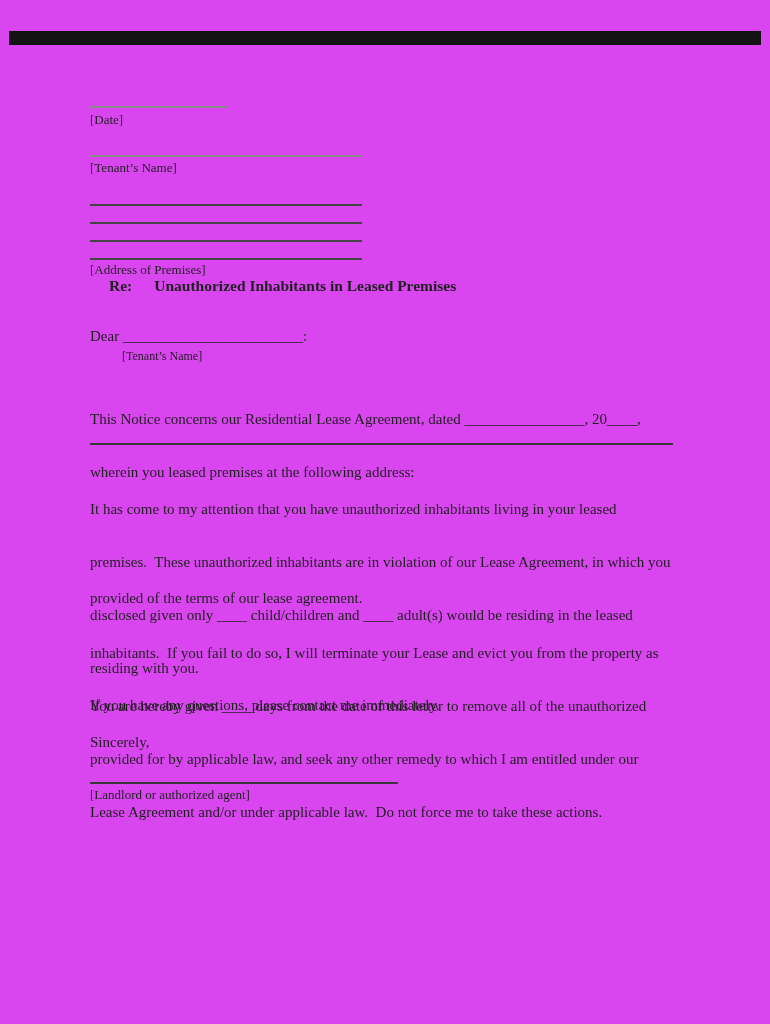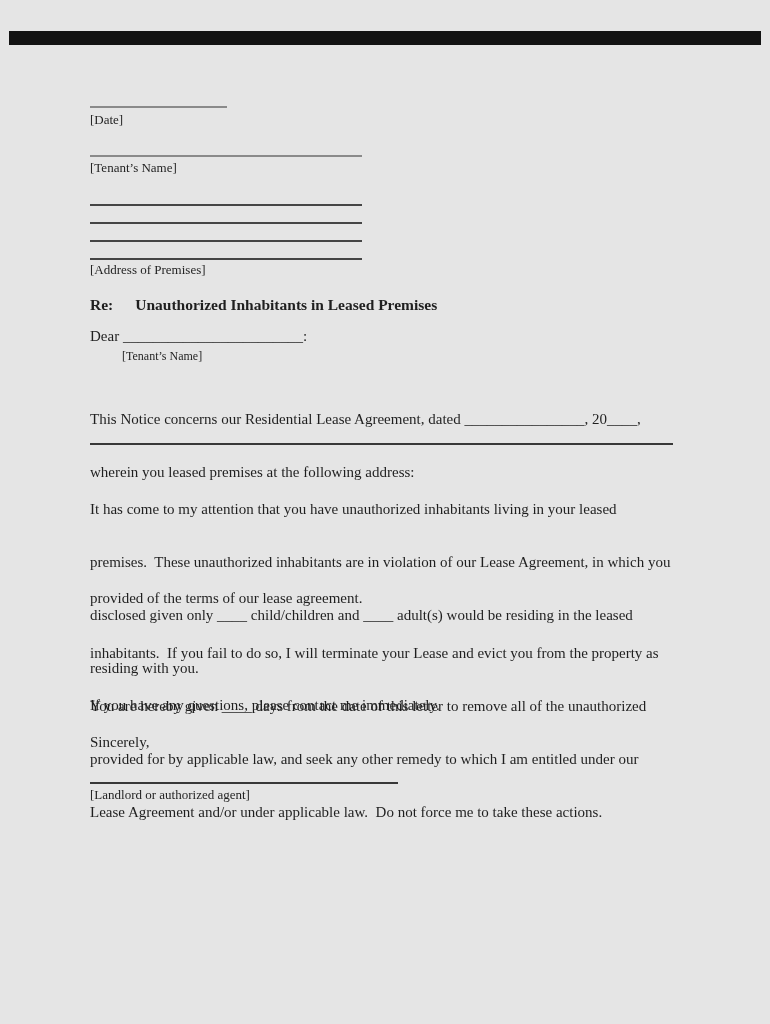--- a/index.html
+++ b/index.html
@@ -1,20 +1,20 @@
 <!DOCTYPE html>
 <html><head>
 <meta charset="utf-8">
 <style>
   html, body { margin: 0; padding: 0; background: #ffffff; }
   .page {
     position: relative;
     width: 770px;
     height: 1024px;
-    background: #e5e5e5;
+    background: #d946ef;
     font-family: "Liberation Serif", "DejaVu Serif", serif;
     color: #1f1f1f;
     overflow: hidden;
   }
   .bar {
     position: absolute;
     left: 9px; top: 31px;
     width: 752px; height: 14px;
     background: #131313;
   }
@@ -64,21 +64,21 @@
 
   <div class="rule gray" style="top:155px; width:272px;"></div>
   <div class="label" style="top:160px;">[Tenant’s Name]</div>
 
   <div class="rule dark" style="top:204px; width:272px;"></div>
   <div class="rule dark" style="top:222px; width:272px;"></div>
   <div class="rule dark" style="top:240px; width:272px;"></div>
   <div class="rule dark" style="top:258px; width:272px;"></div>
   <div class="label" style="top:262px;">[Address of Premises]</div>
 
-  <div class="re-line" style="top:296px;"><span>Re:</span><span class="re-subject">Unauthorized Inhabitants in Leased Premises</span></div>
+  <div class="re-line" style="top:277px;margin-left:19px;"><span>Re:</span><span class="re-subject">Unauthorized Inhabitants in Leased Premises</span></div>
 
   <div class="body-text" style="top:328px;">Dear ________________________:</div>
   <div class="hint" style="top:349px;">[Tenant’s Name]</div>
 
   <div class="body-text" style="top:376px;">
     <div>This Notice concerns our Residential Lease Agreement, dated ________________, 20____,</div>
     <div>wherein you leased premises at the following address:</div>
   </div>
 
   <div class="rule heavy" style="top:443px; width:583px;"></div>

